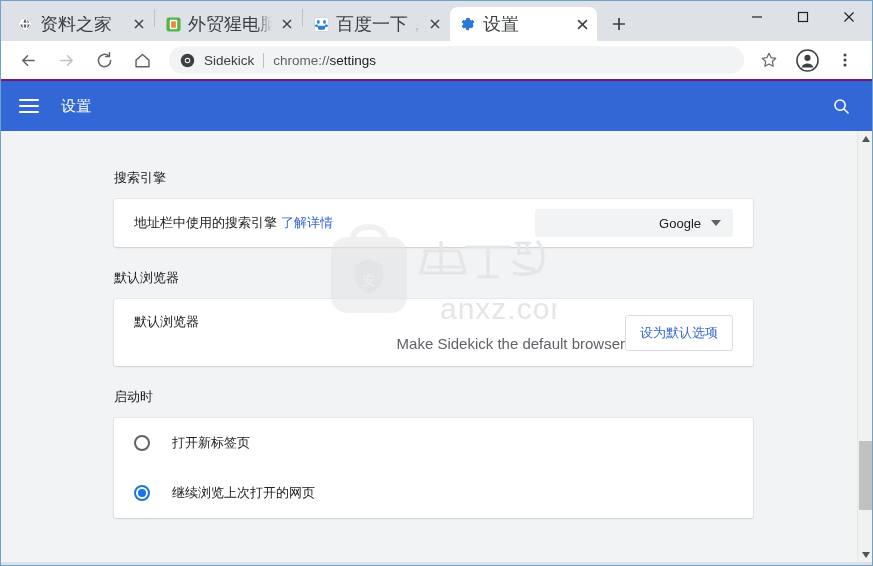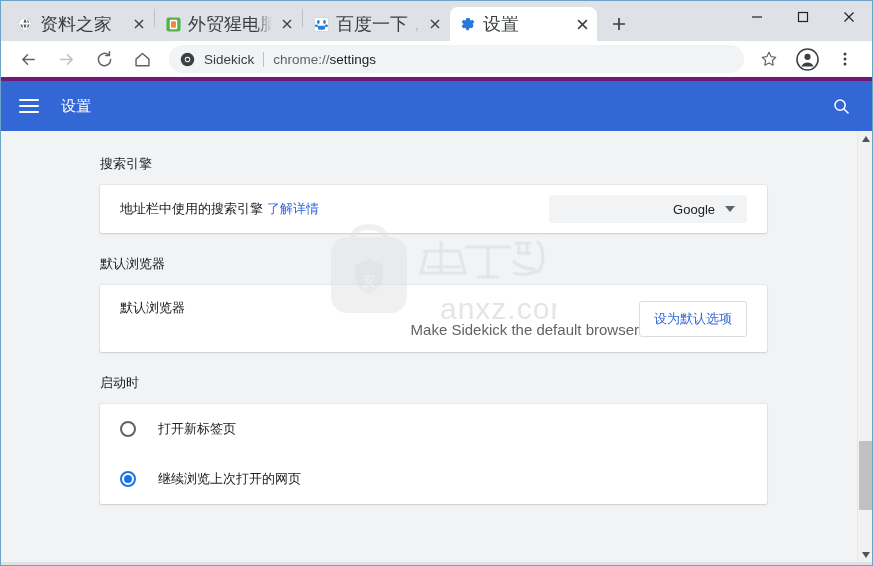--- a/index.html
+++ b/index.html
@@ -94,21 +94,21 @@
     color: #202124;
   }
 
   
   .toolbar {
     height: 40px;
     background: #ffffff;
     display: flex;
     align-items: center;
     padding: 0 8px;
-    border-bottom: 4px solid #701a75;
+    border-bottom: 2px solid #701a75;
   }
   .tbtn {
     width: 28px; height: 28px;
     margin: 0 5px;
     display: flex; align-items: center; justify-content: center;
     color: #5f6368;
     border-radius: 50%;
     flex: 0 0 28px;
   }
   .tbtn.disabled { color: #bdc1c6; }
@@ -183,21 +183,21 @@
   
   .content-wrap {
     position: relative;
     height: 431px;
     background: #f1f3f4;
     overflow: hidden;
   }
   .content {
     position: absolute;
     inset: 0 15px 0 0;
-    padding: 2px;
+    padding: 16px;
     overflow: hidden;
   }
   .section-title {
     font-size: 13px;
     color: #202124;
     padding: 22px 0 12px 0;
     margin-left: 97px;
   }
   .card {
     margin: 0 88px 0 97px;

